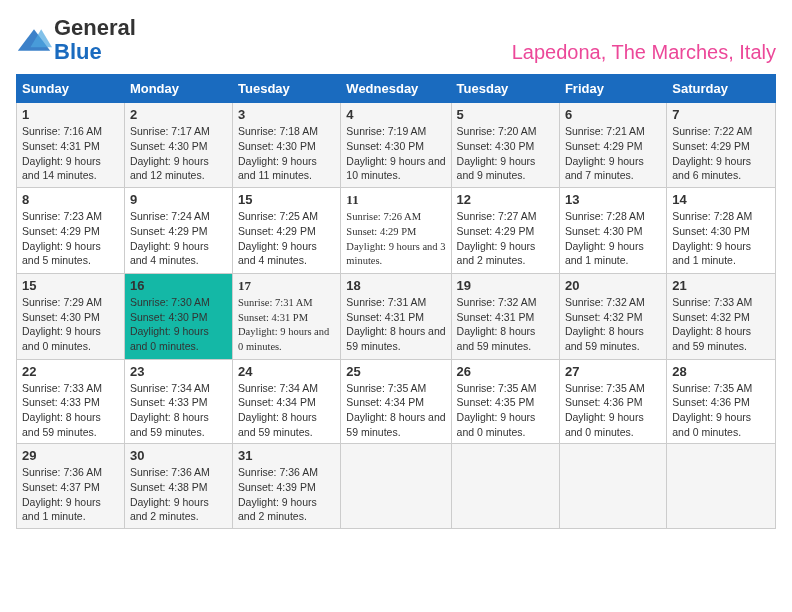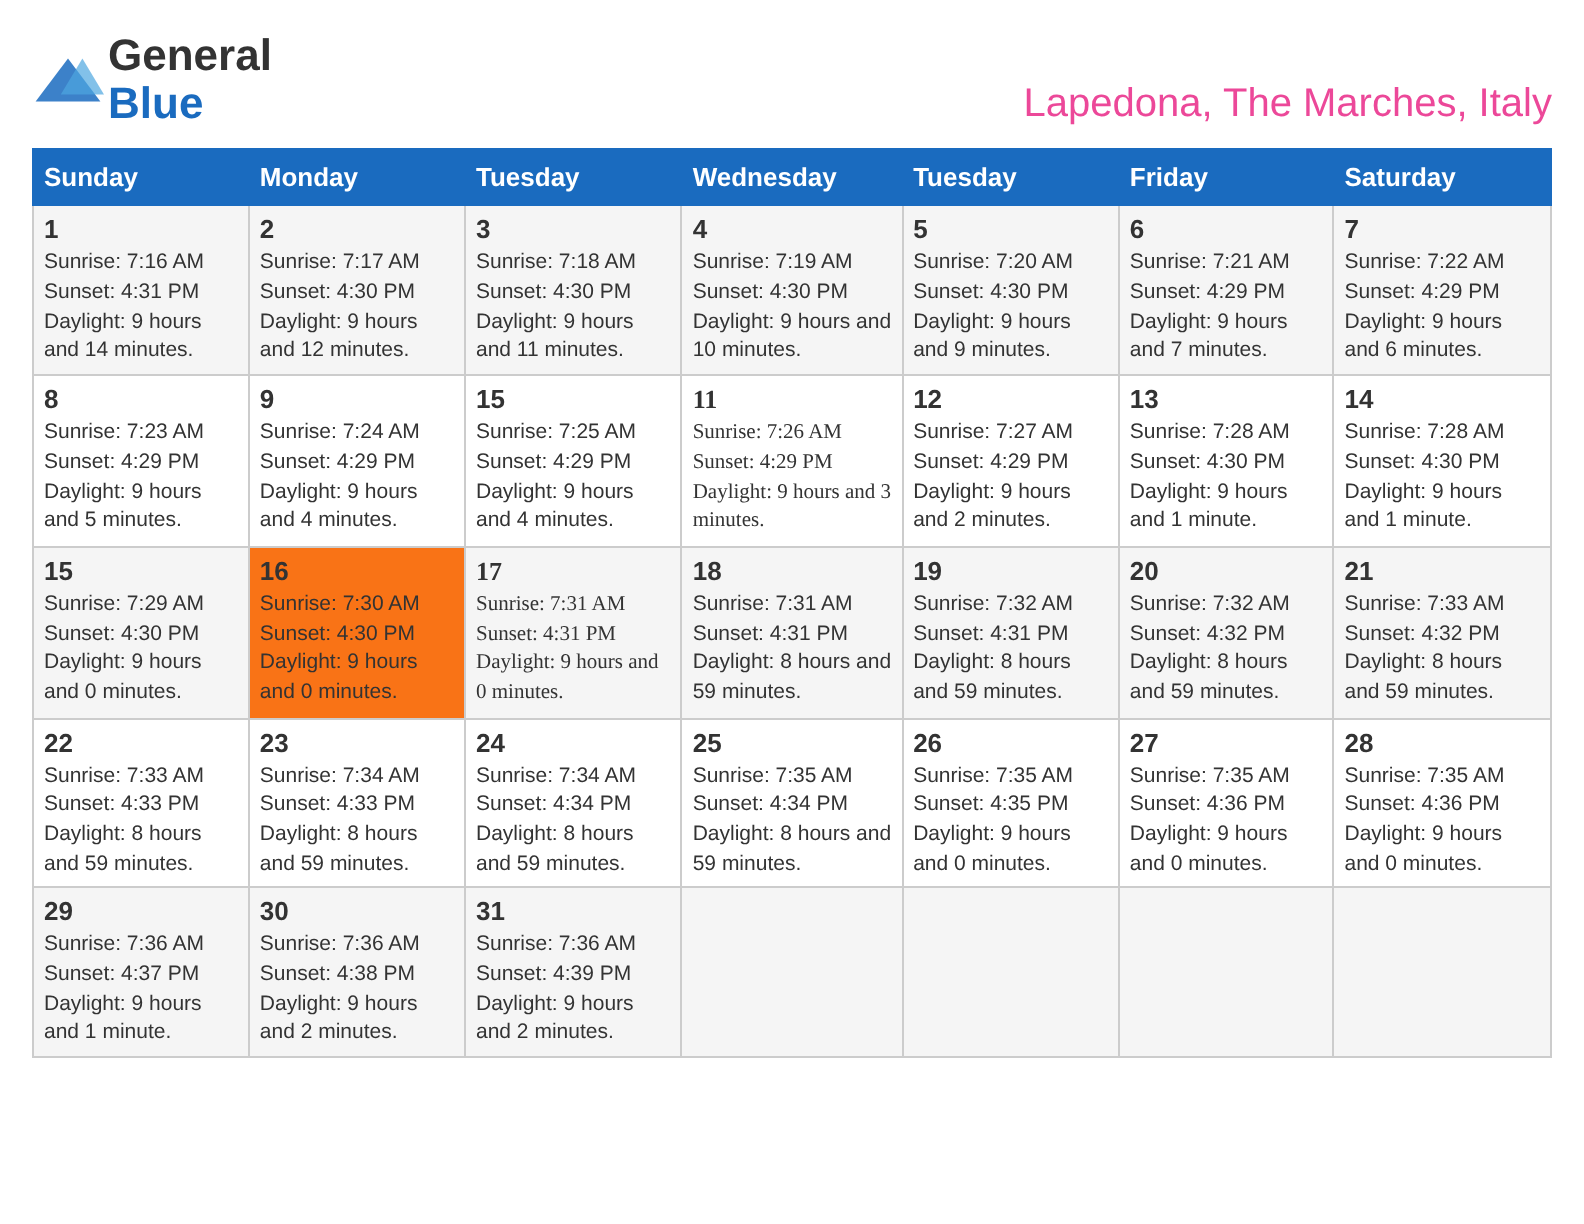--- a/index.html
+++ b/index.html
@@ -179,21 +179,21 @@
         <td style="background: rgb(255, 255, 255);">
         <span class="day-num">14</span>
         <span class="day-info">Sunrise: 7:28 AM<br>Sunset: 4:30 PM<br>Daylight: 9 hours and 1 minute.</span>
       </td>
       </tr>
       <tr>
         <td style="background: rgb(245, 245, 245);">
         <span class="day-num">15</span>
         <span class="day-info">Sunrise: 7:29 AM<br>Sunset: 4:30 PM<br>Daylight: 9 hours and 0 minutes.</span>
       </td>
-        <td style="background: #f97316;">
+        <td style="background: #14b8a6;">
         <span class="day-num">16</span>
         <span class="day-info">Sunrise: 7:30 AM<br>Sunset: 4:30 PM<br>Daylight: 9 hours and 0 minutes.</span>
       </td>
         <td style="background: rgb(245, 245, 245); font-family: Liberation Serif, serif;">
         <span class="day-num">17</span>
         <span class="day-info">Sunrise: 7:31 AM<br>Sunset: 4:31 PM<br>Daylight: 9 hours and 0 minutes.</span>
       </td>
         <td style="background: rgb(245, 245, 245);">
         <span class="day-num">18</span>
         <span class="day-info">Sunrise: 7:31 AM<br>Sunset: 4:31 PM<br>Daylight: 8 hours and 59 minutes.</span>

